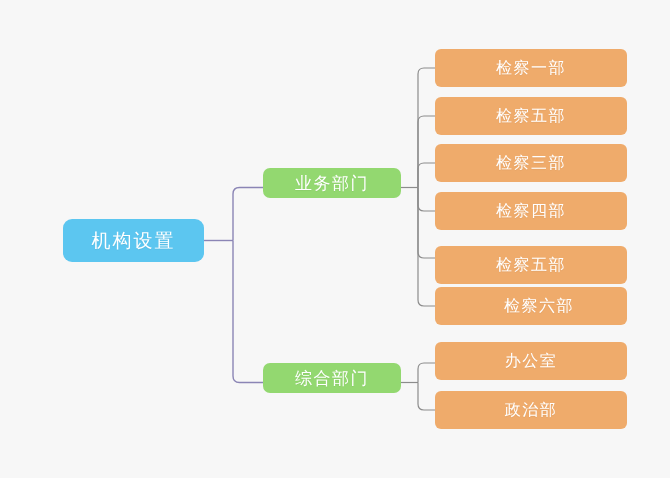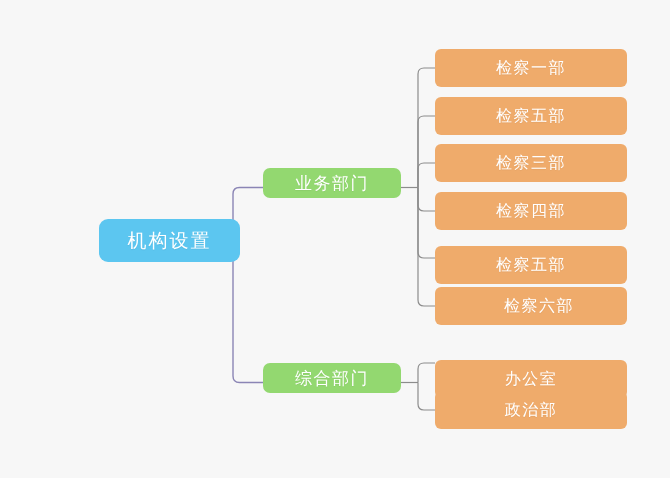--- a/index.html
+++ b/index.html
@@ -45,21 +45,20 @@
   .node-root {
     left: 63px;
     top: 219px;
     width: 141px;
     height: 43px;
     background: #5cc6f0;
     border-radius: 9px;
     font-size: 19px;
     letter-spacing: 2px;
     text-shadow: 0 1px 1px rgba(0,0,0,0.06);
-    margin-left: 36px;
   }
   .node-branch {
     left: 263px;
     width: 138px;
     height: 30px;
     background: #93d870;
     border-radius: 7px;
     font-size: 17px;
     letter-spacing: 1.5px;
     text-shadow: 0 1px 1px rgba(0,0,0,0.05);
@@ -76,21 +75,21 @@
     font-size: 16px;
     letter-spacing: 1.5px;
     text-shadow: 0 1px 1px rgba(0,0,0,0.05);
   }
   .leaf-0 { top: 49px; }
   .leaf-1 { top: 97px; }
   .leaf-2 { top: 144px; }
   .leaf-3 { top: 192px; }
   .leaf-4 { top: 246px; }
   .leaf-5 { top: 287px; padding-left: 16px; }
-  .leaf-6 { top: 360px; }
+  .leaf-6 { top: 342px; }
   .leaf-7 { top: 391px; }
 </style>
 </head>
 <body>
 
 <div id="mindmap">
 
   <svg id="connector-layer" width="670" height="478" viewBox="0 0 670 478" fill="none">
 
     <path d="M204 240.5 L233 240.5" stroke="#8b85b5" stroke-width="1.4" fill="none"></path>

